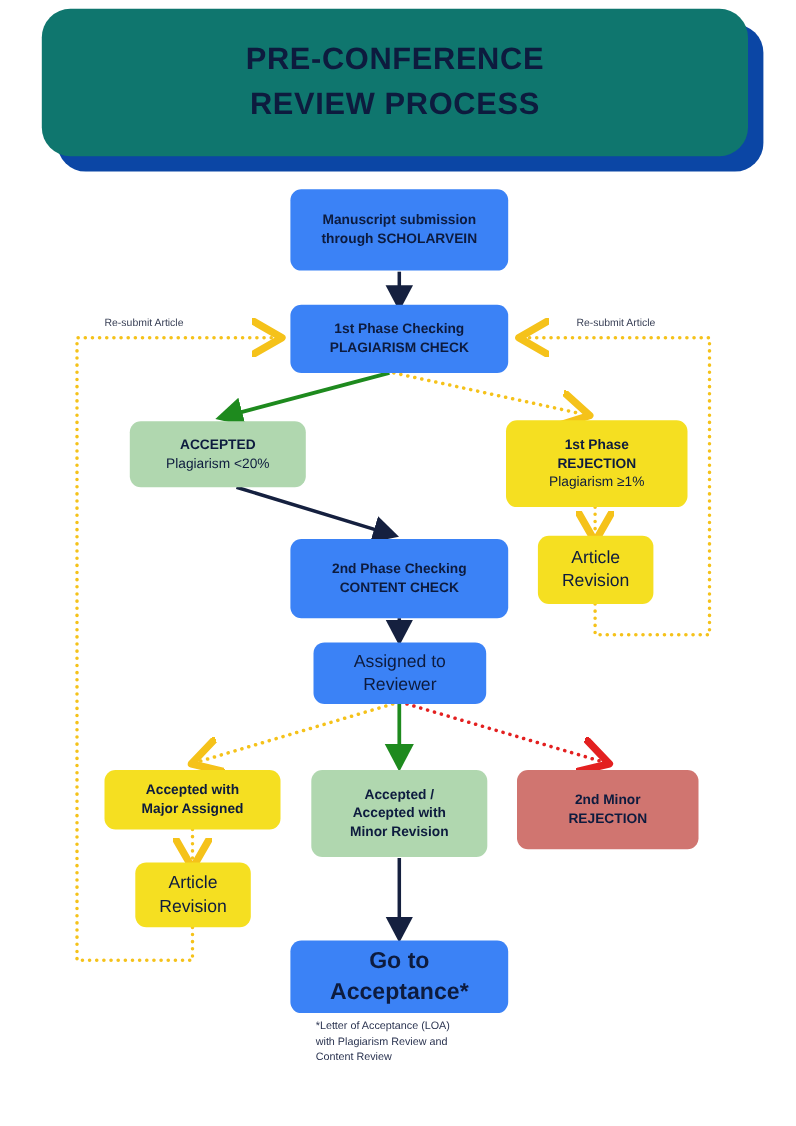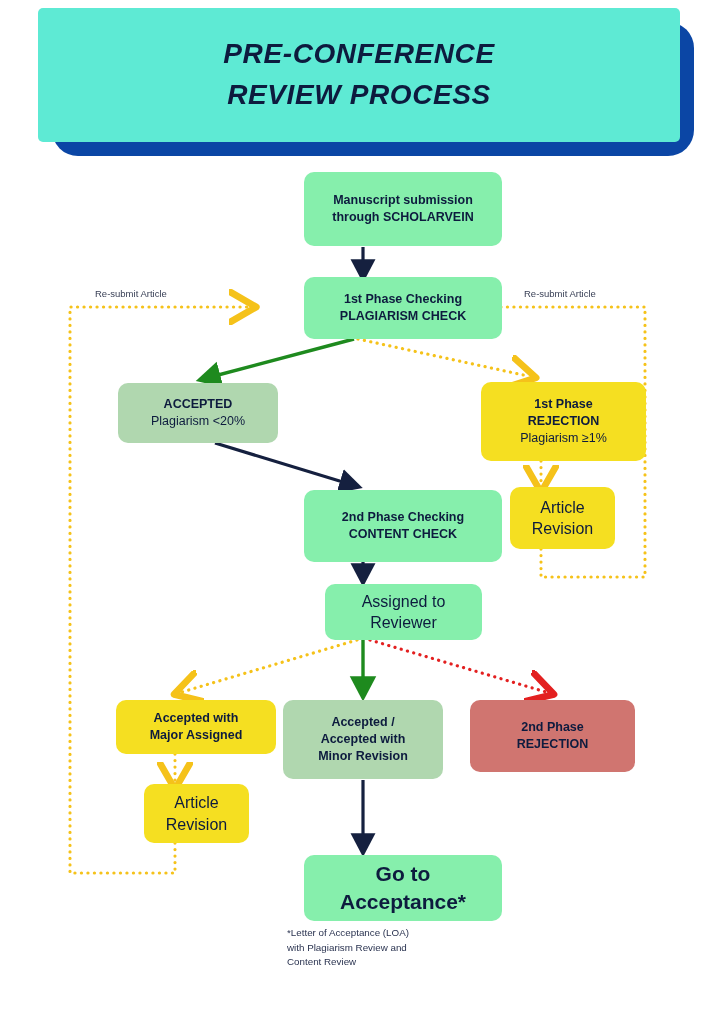--- a/index.html
+++ b/index.html
@@ -10,43 +10,42 @@
   }
   #stage{position:relative;width:724px;height:1024px;}
 
   
   .header-shadow{
     position:absolute;left:52px;top:22px;width:642px;height:134px;
     background:#0b46a5;border-radius:26px;
   }
   .header-card{
     position:absolute;left:38px;top:8px;width:642px;height:134px;
-    background:#5eead4;border-radius:5px;
+    background:#0f766e;border-radius:26px;
     display:flex;align-items:center;justify-content:center;
     text-align:center;
-    font-style:italic;
   }
   .header-title{
     color:#0d1b3e;font-weight:bold;font-size:28px;letter-spacing:.6px;
     line-height:1.45;text-transform:uppercase;
   }
 
   
   #wires{position:absolute;left:0;top:0;width:724px;height:1024px;}
 
   
   .node{
     position:absolute;box-sizing:border-box;border-radius:10px;
     display:flex;align-items:center;justify-content:center;
     text-align:center;color:#0d1b3e;padding:4px 8px;
     line-height:1.34;
   }
-  .n-blue{background:#86efac;margin-left:40px;}
+  .n-blue{background:#3b82f6;}
   .n-green{background:#b0d7af;}
-  .n-yellow{background:#f5df21;margin-left:21px;}
+  .n-yellow{background:#f5df21;}
   .n-red{background:#d07570;}
   .bold{font-weight:bold;}
   .t13{font-size:12.5px;}
   .t12{font-size:16px;}
   .t22{font-size:21px;}
   .reg{font-weight:normal;}
 
   
   .wire-label{
     position:absolute;font-size:9.5px;color:#3a4157;white-space:nowrap;
@@ -184,21 +183,21 @@
   <div class="node n-green bold t13" style="left:283px;top:700px;width:160px;height:79px;">
     <div>
       <div>Accepted /</div>
       <div>Accepted with</div>
       <div>Minor Revision</div>
     </div>
   </div>
 
   <div class="node n-red bold t13" style="left:470px;top:700px;width:165px;height:72px;">
     <div>
-      <div>2nd Phase</div>
+      <div>2nd Minor</div>
       <div>REJECTION</div>
     </div>
   </div>
 
   <div class="node n-blue bold t22" style="left:264px;top:855px;width:198px;height:66px;">
     <div>
       <div>Go to</div>
       <div>Acceptance*</div>
     </div>
   </div>

